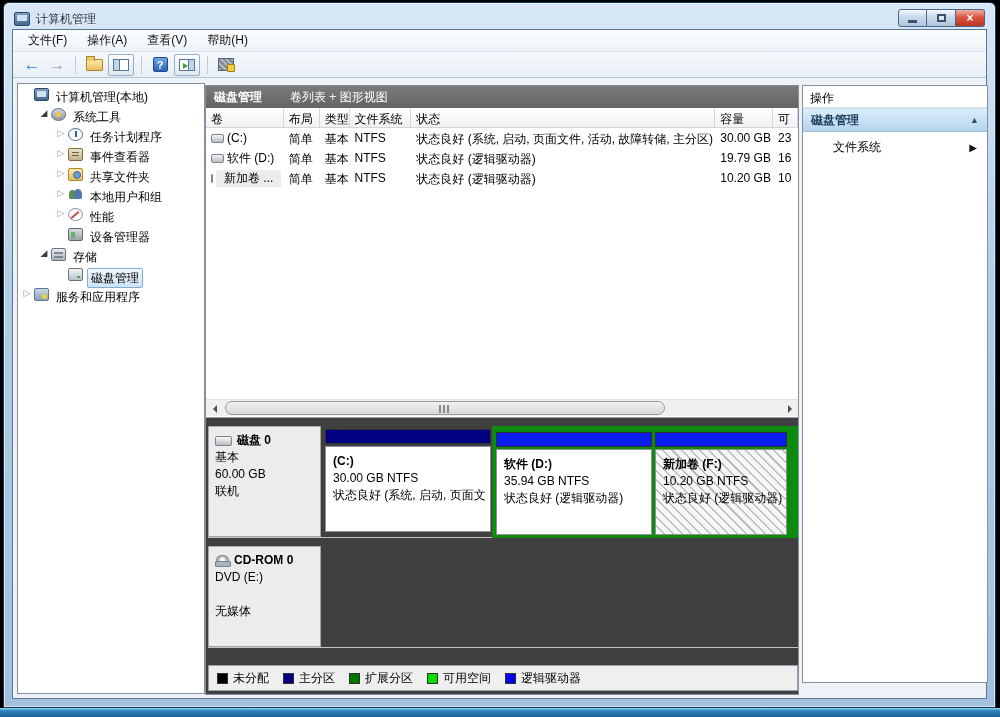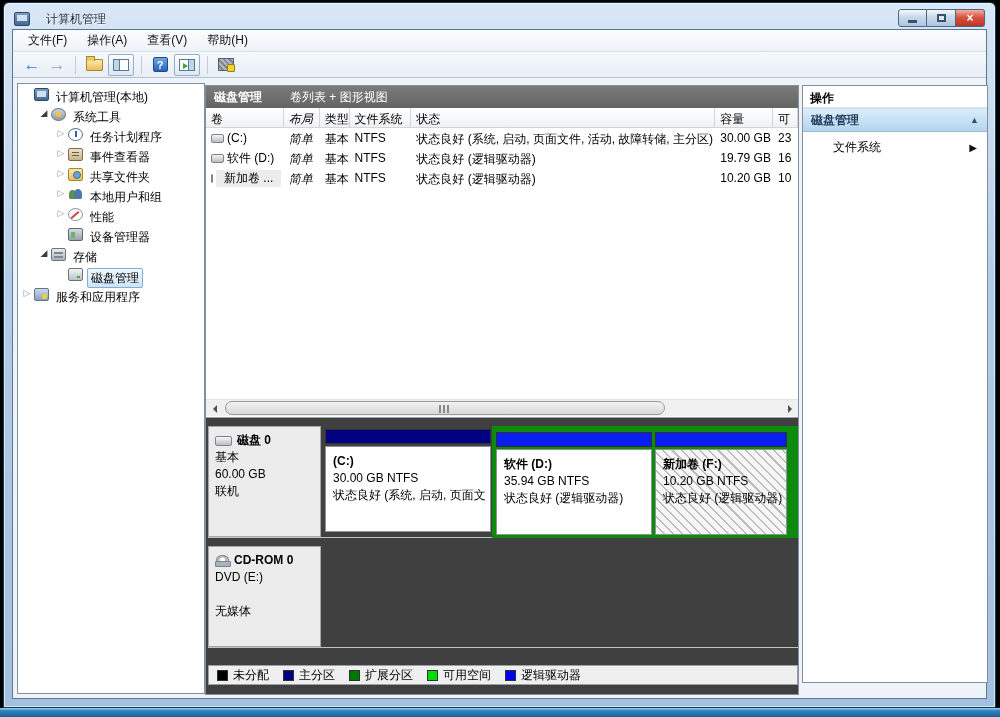--- a/index.html
+++ b/index.html
@@ -15,21 +15,21 @@
     position:absolute; left:3px; top:2px; width:993px; height:706px;
     background:linear-gradient(#d9e7f6,#b3cce6 40%,#a3c0de);
     border:1px solid #163a5a; border-radius:6px 6px 0 0;
     box-shadow:inset 0 0 0 1px rgba(255,255,255,.55);
   }
   .taskbar-strip {
     position:absolute; left:0; bottom:0; width:1000px; height:9px;
     background:linear-gradient(#9bdcef,#2e84c0 30%,#1c5e96);
   }
   
-  .titlebar { position:absolute; left:10px; top:6px; height:20px; display:flex; align-items:center; gap:16px; }
+  .titlebar { position:absolute; left:10px; top:6px; height:20px; display:flex; align-items:center; gap:6px; }
   .app-icon { width:16px; height:14px; position:relative; background:linear-gradient(#7d9cc0,#47688e); border:1px solid #2c4a6b; border-radius:2px; }
   .app-icon::after { content:""; position:absolute; left:2px; top:2px; right:2px; bottom:4px; background:#cfe2f4; }
   .title-text { color:#1b2a38; text-shadow:0 1px 1px #fff; }
   .win-controls { position:absolute; right:10px; top:6px; display:flex; }
   .wc-btn {
     width:29px; height:18px; border:1px solid #47678a; background:linear-gradient(#f4f8fb,#c9d9ea 45%,#afc6dd);
     display:flex; align-items:center; justify-content:center; color:#333;
   }
   .wc-btn.min { border-radius:3px 0 0 3px; }
   .wc-btn.max { border-left:none; }
@@ -97,21 +97,21 @@
   .ti-services { background:linear-gradient(#cdd8e4,#8aa2ba); border:1px solid #5a7894; }
   .ti-services::after { content:""; position:absolute; right:1px; bottom:1px; width:5px; height:5px; background:#f3d234; border-radius:50%; }
   
   .pane-header { height:22px; background:linear-gradient(#7b7b7b,#646464); color:#fff; display:flex; align-items:center; padding-left:8px; }
   .pane-header .ph-title { font-weight:bold; margin-right:28px; }
   .vol-table { width:100%; }
   .vt-row { display:flex; height:20px; align-items:stretch; }
   .vt-head { background:linear-gradient(#ffffff,#f0f1f4); border-bottom:1px solid #d5d5d5; }
   .vt-cell { padding:3px 4px 0 5px; white-space:nowrap; overflow:hidden; }
   .vt-head .vt-cell { border-right:1px solid #d5d5d5; }
-  .c0{width:78px;} .c1{width:36px;font-style:italic;} .c2{width:30px;} .c3{width:62px;} .c4{width:305px;} .c5{width:58px;} .c6{width:25px;}
+  .c0{width:78px;} .c1{width:36px;} .c2{width:30px;} .c3{width:62px;} .c4{width:305px;} .c5{width:58px;} .c6{width:25px;}
   .vol-icon { display:inline-block; width:13px; height:9px; background:linear-gradient(#f4f4f4,#b9bec4); border:1px solid #7d848c; border-radius:2px; margin-right:3px; vertical-align:-1px; }
   .vt-data .c0 { display:flex; align-items:center; padding-top:0; }
   .sel-soft { background:#ececec; padding:0 8px; }
   .hscroll { position:absolute; left:0; right:0; top:313px; height:17px; background:#f0f0f0; border-top:1px solid #e2e2e2; display:flex; }
   .hs-btn { width:17px; height:17px; display:flex; align-items:center; justify-content:center; }
   .hs-left::after { content:""; border-right:4px solid #505050; border-top:4px solid transparent; border-bottom:4px solid transparent; }
   .hs-right::after { content:""; border-left:4px solid #505050; border-top:4px solid transparent; border-bottom:4px solid transparent; }
   .hs-track { flex:1; position:relative; }
   .hs-thumb { position:absolute; left:2px; top:1px; height:14px; width:440px; background:linear-gradient(#f2f2f2,#d8d8d8); border:1px solid #9a9a9a; border-radius:7px; }
   .hs-grip { position:absolute; left:50%; top:3px; margin-left:-6px; width:12px; height:8px;
@@ -132,28 +132,28 @@
   .bar-primary { background:#010181; }
   .bar-logical { background:#0a1ef0; }
   .part-body { margin-top:2px; height:86px; background:#fff; border:1px solid #8c9298; padding:6px 0 0 7px; line-height:17px; white-space:nowrap; overflow:hidden; }
   .part-title { font-weight:bold; }
   .ext-wrap { position:absolute; left:284px; top:0; width:306px; height:112px; border:3px solid #0e8b0e; background:#0e8b0e; display:flex; gap:3px; padding:1px; }
   .ext-wrap .part { position:relative; left:auto; top:2px; }
   .ext-d { width:156px; }
   .ext-f { width:132px; }
   .hatched { background:repeating-linear-gradient(45deg,#f6f6f6 0 5px,#bdbdbd 5px 6.5px); }
   
-  .legend { position:absolute; left:0px; top:247px; width:590px; height:20px; margin-left:2px;
+  .legend { position:absolute; left:0px; top:247px; width:590px; height:26px; margin-left:2px;
     background:#efefef; border:1px solid #9aa0a6; display:flex; align-items:center; gap:14px; padding-left:8px; }
   .lg-item { display:flex; align-items:center; gap:5px; }
   .lg-sq { width:11px; height:11px; border:1px solid #303030; }
   .lg-unalloc{background:#000000;} .lg-primary{background:#000080;} .lg-extended{background:#007800;}
   .lg-free{background:#00dd00;} .lg-logical{background:#0000f0;}
   
-  .ap-header { height:22px; padding:4px 0 0 7px; font-weight:bold; border-bottom:1px solid #e4e4e4; }
+  .ap-header { height:22px; padding:4px 0 0 7px; font-weight:normal; border-bottom:1px solid #e4e4e4; }
   .ap-section { height:24px; background:linear-gradient(#dceefb,#b4d4ee); border-top:1px solid #c8dff2; border-bottom:1px solid #9fbcd6;
     display:flex; align-items:center; justify-content:space-between; padding:0 8px; font-weight:bold; color:#1e3c5c; }
   .ap-section .chev { font-size:9px; color:#33506e; }
   .ap-more { height:30px; display:flex; align-items:center; justify-content:space-between; padding:0 10px 0 30px; }
   .ap-more .chev { font-size:10px; color:#111; }
 </style>
 </head>
 <body>
 
 <div class="window">

